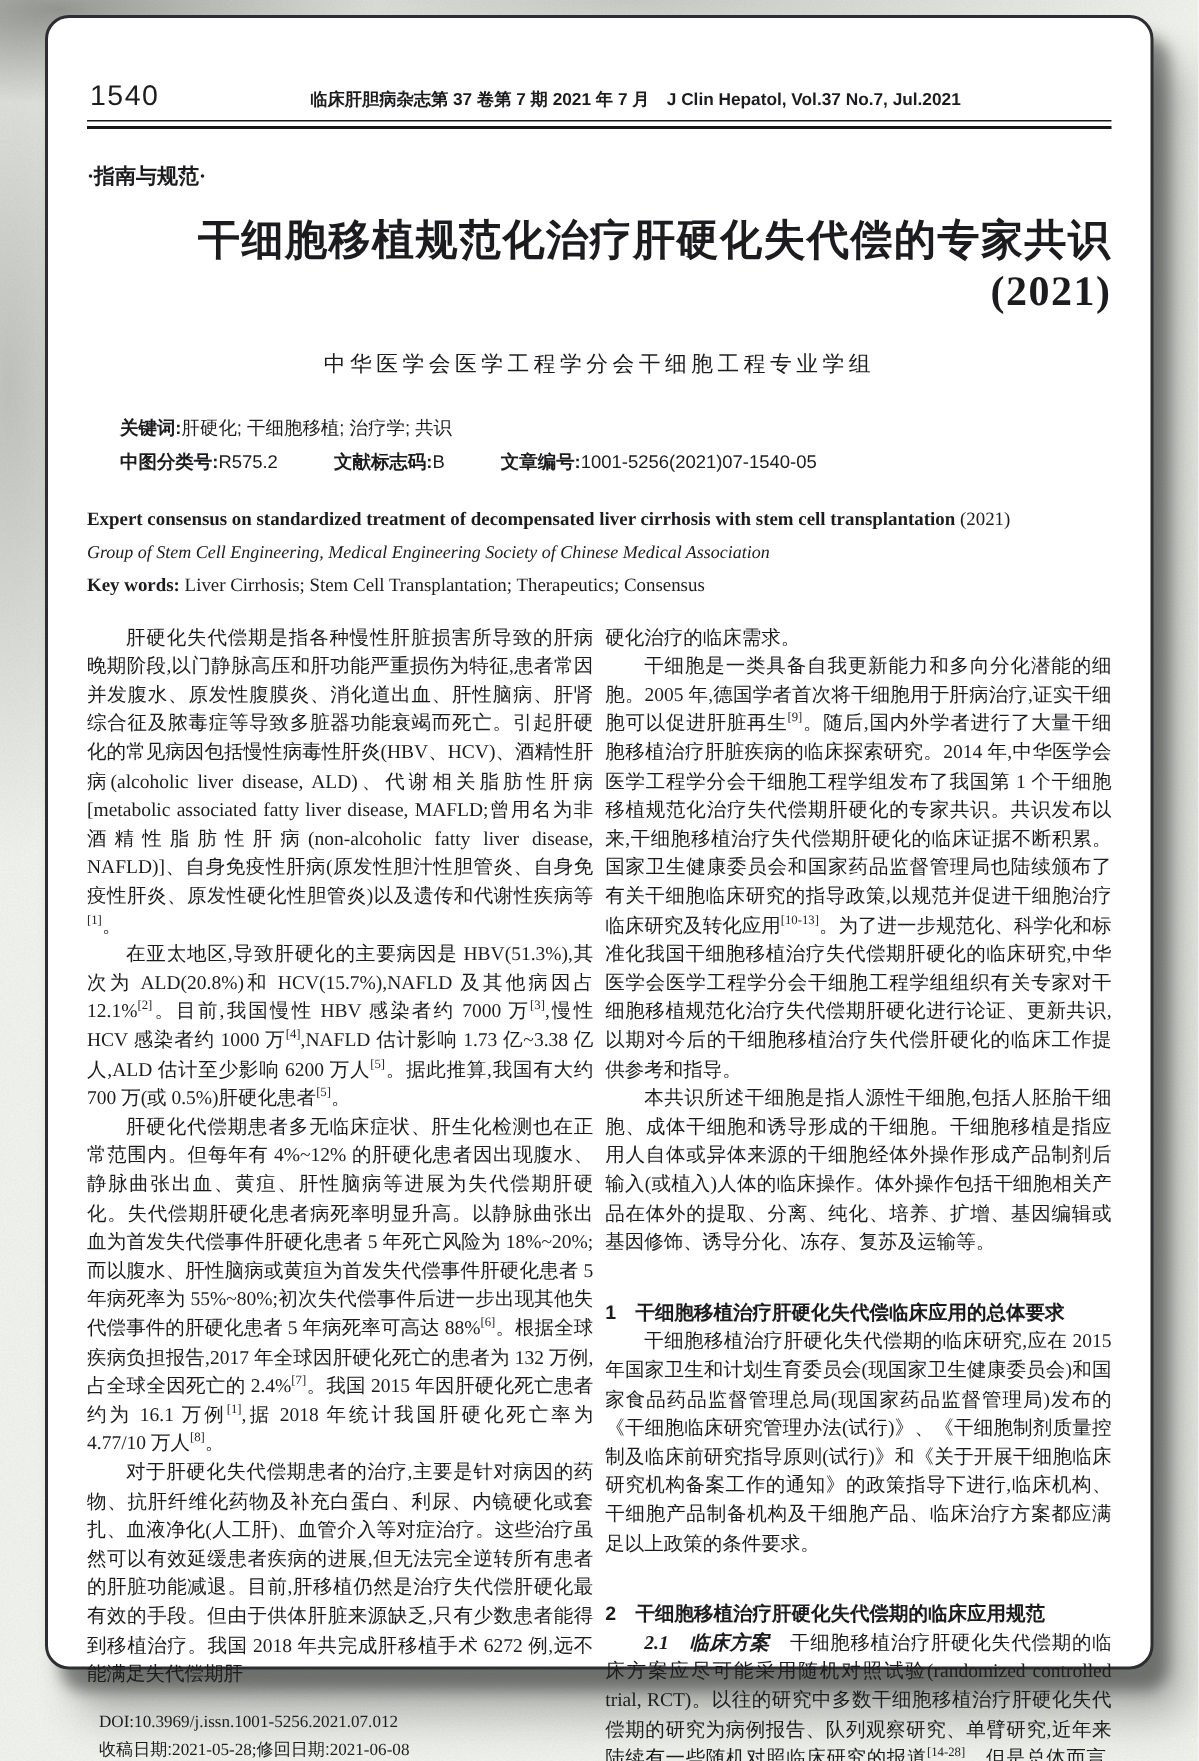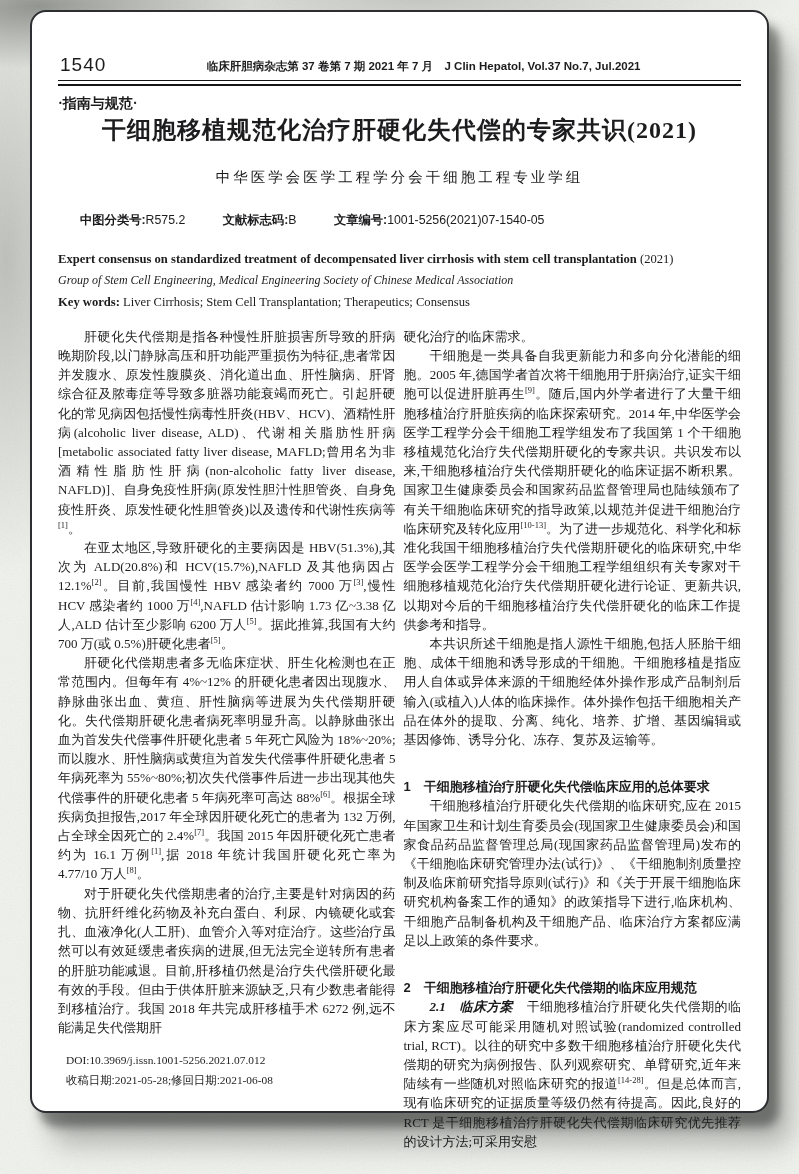--- a/index.html
+++ b/index.html
@@ -23,22 +23,22 @@
     box-shadow:10px 14px 10px rgba(50,53,50,0.55), 22px 32px 26px rgba(50,53,50,0.30);
     box-sizing:border-box;
     padding:42px 26px 0 26px;
   }
   
   .hdr{display:flex;align-items:flex-end;gap:2px;padding:0 2px;}
   .hdr .pageno{font-family:"Liberation Sans","DejaVu Sans",sans-serif;font-size:19px;font-weight:400;letter-spacing:1px;}
   .hdr .jline{flex:1;text-align:center;font-family:"Liberation Sans","DejaVu Sans",sans-serif;font-weight:700;font-size:11.5px;padding-bottom:2px;}
   .hdr-rule{margin-top:4px;height:3px;border-top:1.5px solid #151515;border-bottom:2.5px solid #151515;}
   
-  .sec-label{margin-top:9px;font-family:Liberation Serif, serif;font-weight:700;font-size:14px;}
-  .art-title{margin-top:1px;text-align:center;font-weight:700;font-size:24px;letter-spacing:1px;}
+  .sec-label{margin-top:23px;font-family:Liberation Serif, serif;font-weight:700;font-size:14px;}
+  .art-title{margin-top:14px;text-align:right;font-weight:700;font-size:28px;letter-spacing:1px;}
   .authors{margin-top:22px;text-align:center;font-size:14.5px;letter-spacing:3px;}
   .meta{margin-top:22px;padding-left:22px;font-family:"Liberation Sans","DejaVu Sans",sans-serif;font-size:12.3px;line-height:1.85;}
   .meta b{font-weight:700;}
   .meta .gap{display:inline-block;width:34px;}
   .eng{margin-top:16px;font-size:12.6px;line-height:1.75;}
   .eng .etitle{font-weight:700;}
   .eng .etail{font-weight:400;}
   .eng .ebyline{font-style:italic;font-size:12px;}
   .eng .ekw b{font-weight:700;}
   
@@ -77,20 +77,23 @@
   <div class="hdr-rule"></div>
 
   <div class="sec-label">·指南与规范·</div>
 
   <div class="art-title">干细胞移植规范化治疗肝硬化失代偿的专家共识(2021)</div>
 
   <div class="authors">中华医学会医学工程学分会干细胞工程专业学组</div>
 
   <div class="meta">
     <div>
+      <b>关键词:</b><span>肝硬化; 干细胞移植; 治疗学; 共识</span>
+    </div>
+    <div>
       <b>中图分类号:</b><span>R575.2</span><span class="gap"></span>
       <b>文献标志码:</b><span>B</span><span class="gap"></span>
       <b>文章编号:</b><span>1001-5256(2021)07-1540-05</span>
     </div>
   </div>
 
   <div class="eng">
     <div>
       <span class="etitle">Expert consensus on standardized treatment of decompensated liver cirrhosis with stem cell transplantation</span><span class="etail"> (2021)</span>
     </div>

